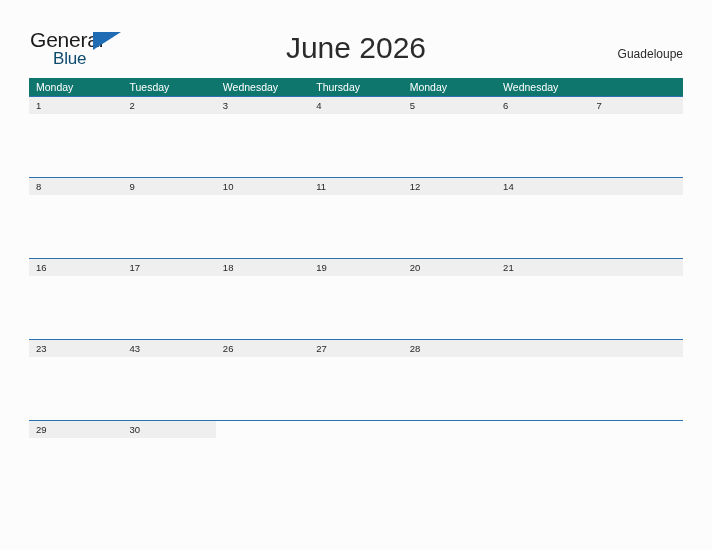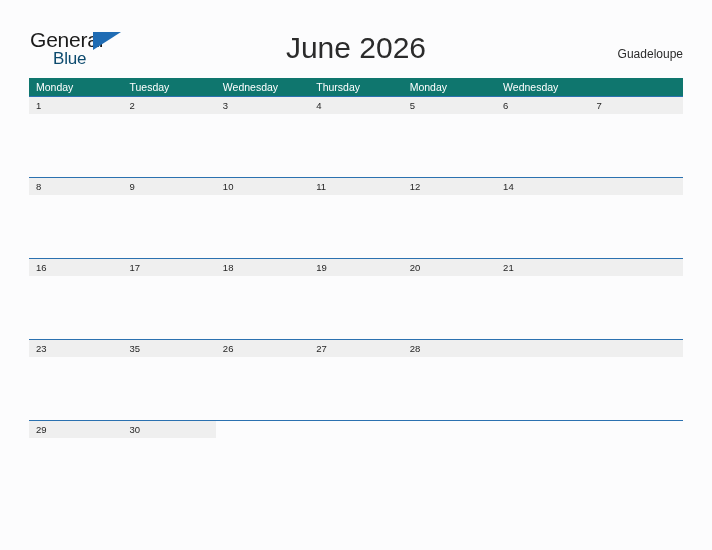--- a/index.html
+++ b/index.html
@@ -245,21 +245,21 @@
         <div class="cell"></div>
         <div class="cell"></div>
         <div class="cell"></div>
         <div class="cell"></div>
       </div>
     </div>
 
     <div class="week">
       <div class="week-dates">
         <div class="daynum">23</div>
-        <div class="daynum">35</div>
+        <div class="daynum">43</div>
         <div class="daynum">26</div>
         <div class="daynum">27</div>
         <div class="daynum">28</div>
       </div>
       <div class="week-body">
         <div class="cell"></div>
         <div class="cell"></div>
         <div class="cell"></div>
         <div class="cell"></div>
         <div class="cell"></div>

